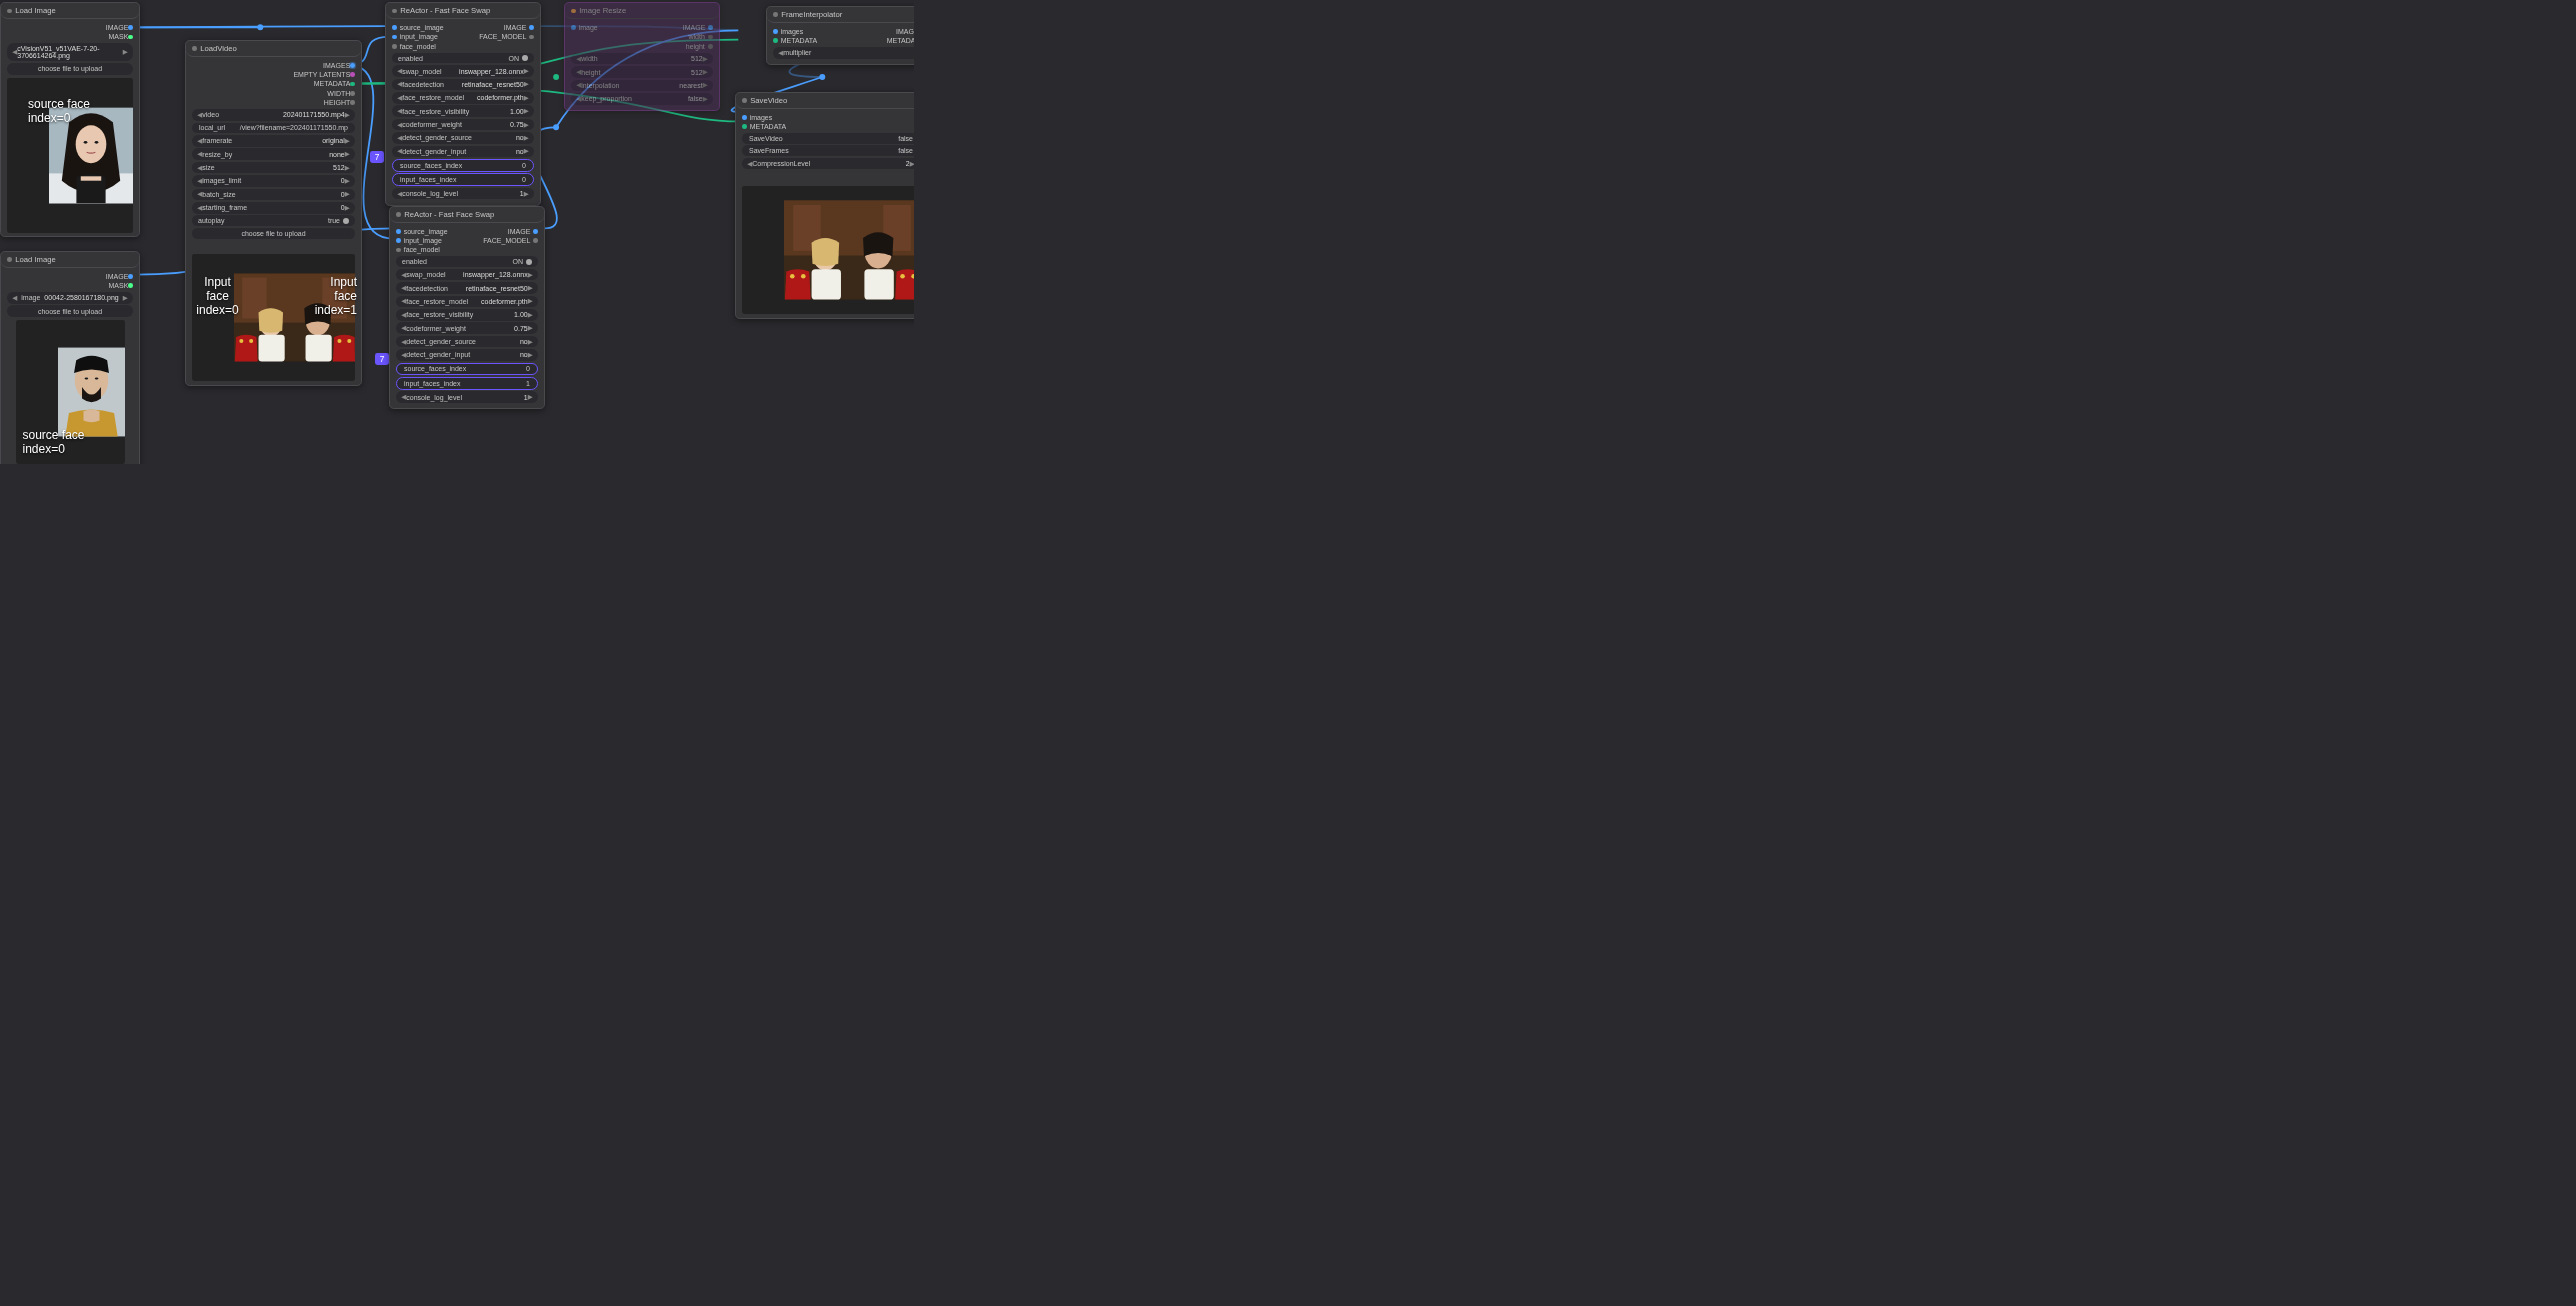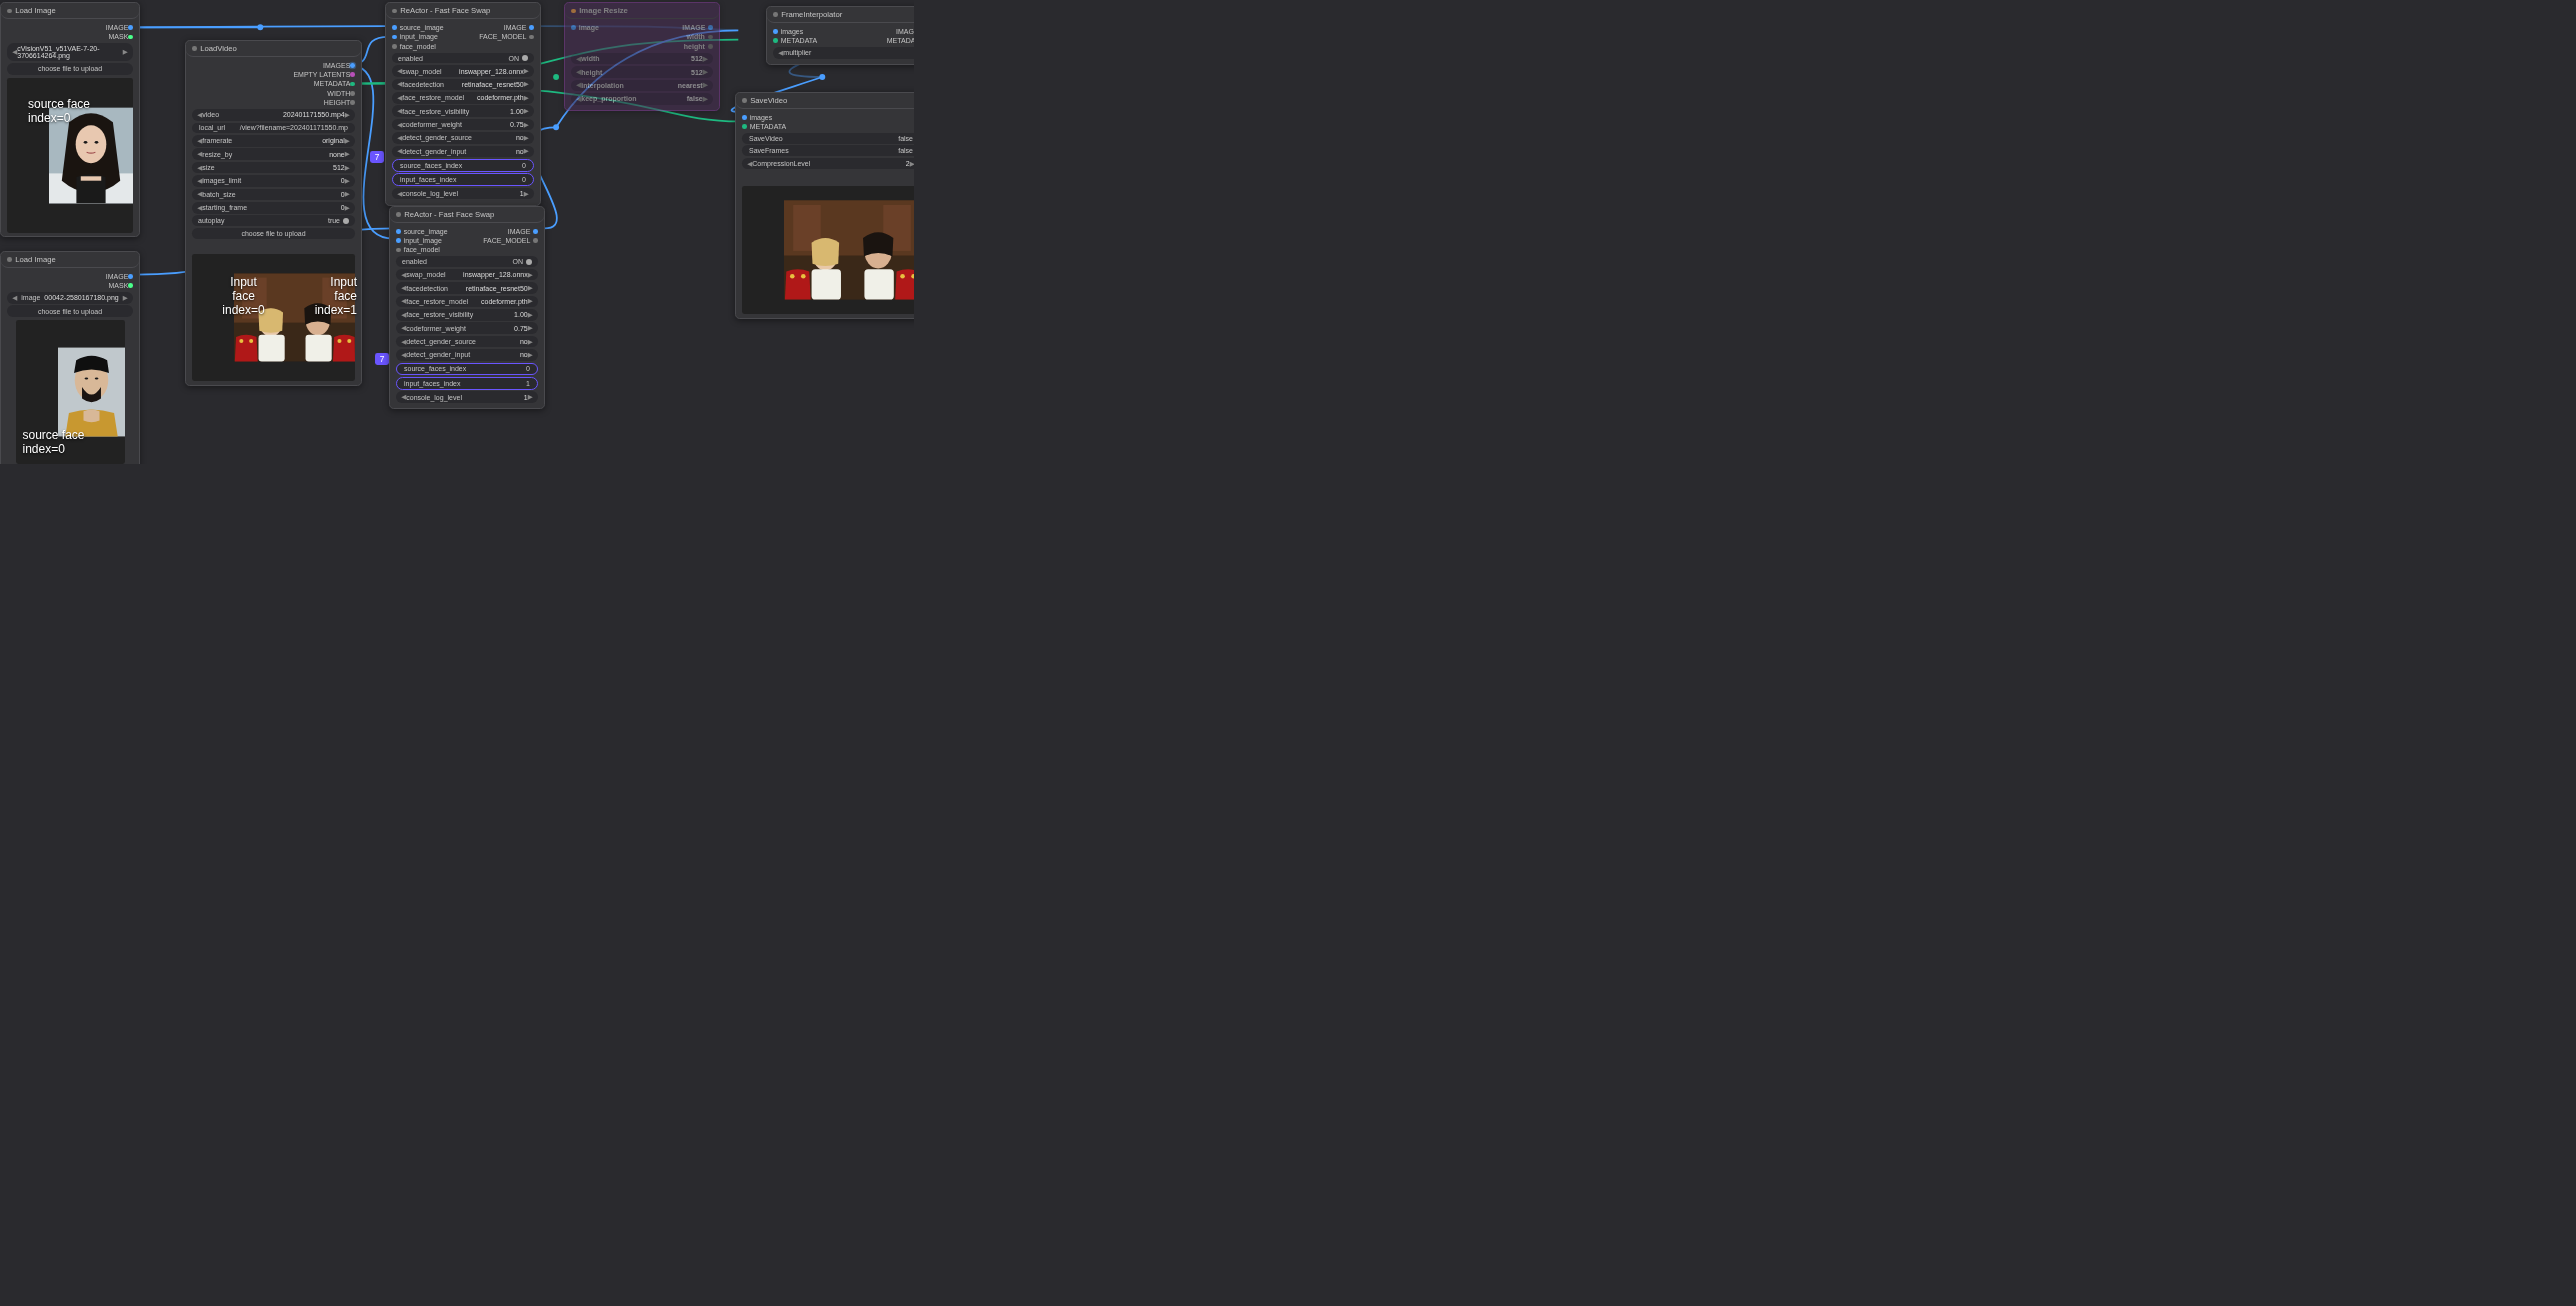--- a/index.html
+++ b/index.html
@@ -327,21 +327,21 @@
         <ellipse cx="205" cy="115" rx="30" ry="36" fill="#d8b090"></ellipse>
         <path d="M 172 85 Q 205 60 238 85 L 236 125 Q 205 110 174 125 Z" fill="#1a1410"></path>
         <rect x="175" y="150" width="64" height="65" fill="#f0f0e8" rx="8"></rect>
         <path d="M 5 155 Q 30 145 55 155 L 58 215 L 2 215 Z" fill="#b01818"></path>
         <circle cx="18" cy="165" r="5" fill="#e8c040"></circle>
         <circle cx="42" cy="165" r="5" fill="#e8c040"></circle>
         <path d="M 245 155 Q 270 145 295 155 L 296 215 L 242 215 Z" fill="#b01818"></path>
         <circle cx="258" cy="165" r="5" fill="#e8c040"></circle>
         <circle cx="282" cy="165" r="5" fill="#e8c040"></circle>
       </svg>
-      <div class="preview-label" style="left:28px; top:21px; width:47px; text-align:center;">Input face index=0</div>
+      <div class="preview-label" style="left:2px; top:21px; width:47px; text-align:center;">Input face index=0</div>
       <div class="preview-label" style="left:118px; top:21px; width:47px; text-align:right;">Input face index=1</div>
     </div>
   </div>
 </div>
 
 <div class="node" style="left:385px; top:2.4px; width:156px;">
   <div class="node-title">
     <span class="dot dot-gray"></span>
     <span>ReActor - Fast Face Swap</span>
   </div>
@@ -553,21 +553,21 @@
       <span class="arr">◀</span>
       <span class="label">console_log_level</span>
       <span class="spacer"></span>
       <span class="val">1</span>
       <span class="arr">▶</span>
     </div>
   </div>
 </div>
 <div class="hl-box" style="left:375px; top:353px;">7</div>
 
-<div class="node purple-tint faded" style="left:564px; top:2.4px; width:156px;font-weight:bold;">
+<div class="node purple-tint faded" style="left:564px; top:2.4px; width:156px;">
   <div class="node-title">
     <span class="dot dot-orange"></span>
     <span>Image Resize</span>
   </div>
   <div class="node-body">
     <div class="io-row">
       <span class="io-left">
           <span class="dot dot-blue"></span>
           <span>image</span>
         </span>

